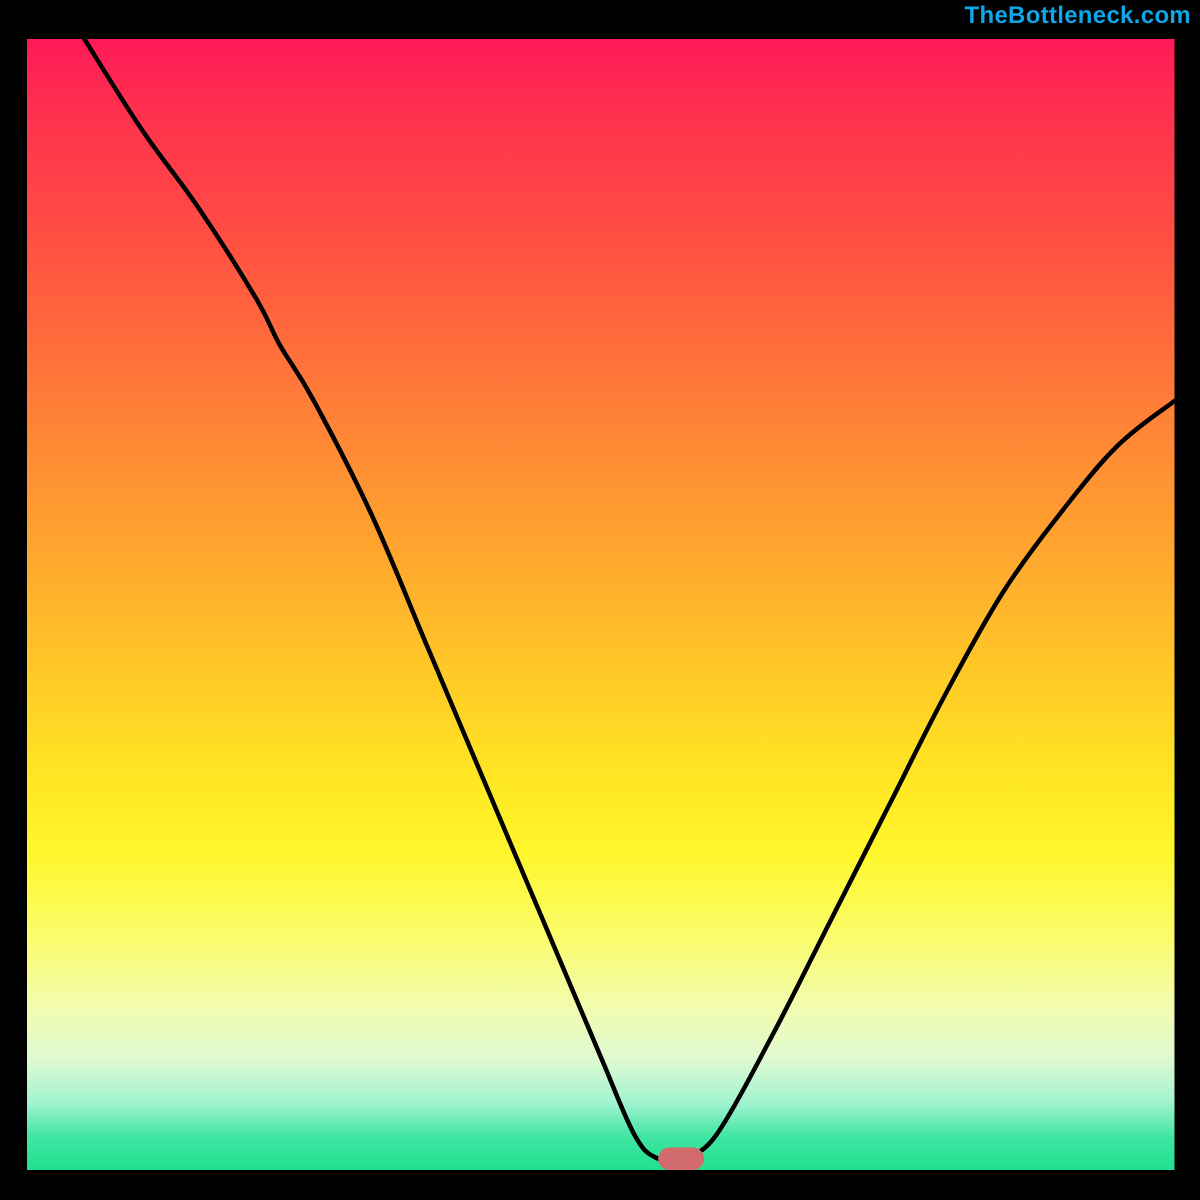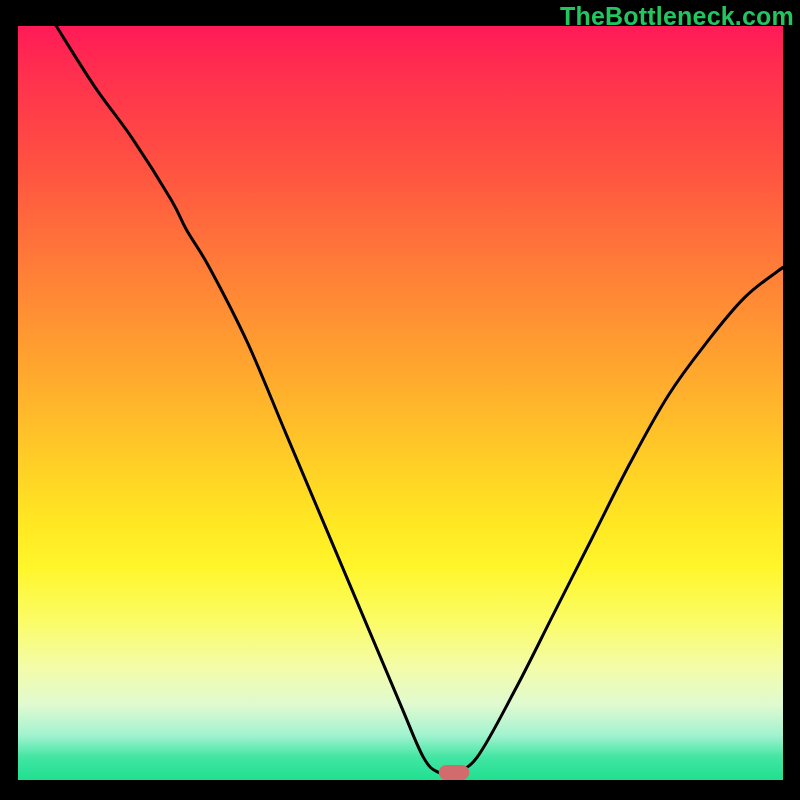--- a/index.html
+++ b/index.html
@@ -3,23 +3,23 @@
 <meta charset="utf-8">
 <style>
 * { margin: 0; padding: 0; box-sizing: border-box; }
 html, body { width: 800px; height: 800px; background: #000; overflow: hidden; }
 .container { position: relative; width: 800px; height: 800px; background: #000; }
 .watermark {
   position: absolute;
   top: 2px;
   right: 6px;
   font-family: Arial, sans-serif;
-  font-size: 25px;
+  font-size: 16px;
   font-weight: bold;
-  color: #22c55e;
+  color: #0ea5e9;
   letter-spacing: 0.2px;
   z-index: 10;
 }
 .plot-area {
   position: absolute;
   left: 18px;
   top: 26px;
   width: 765px;
   height: 754px;
 }

